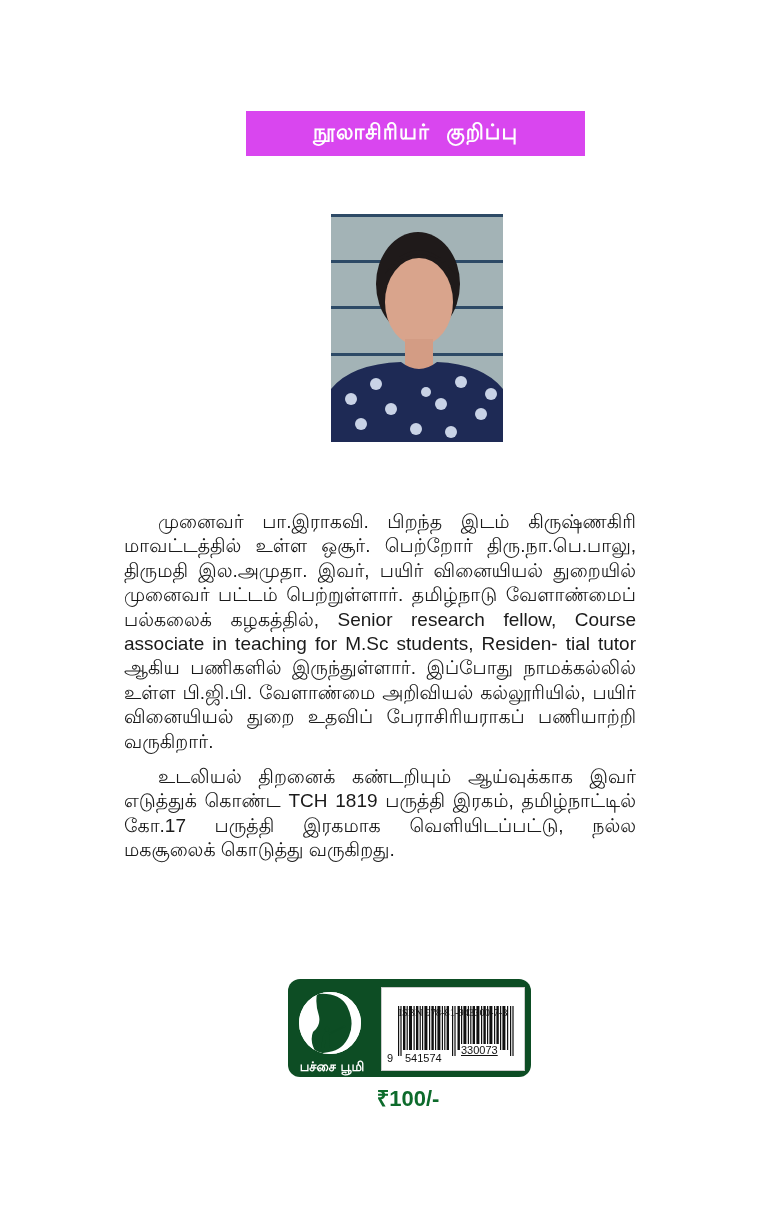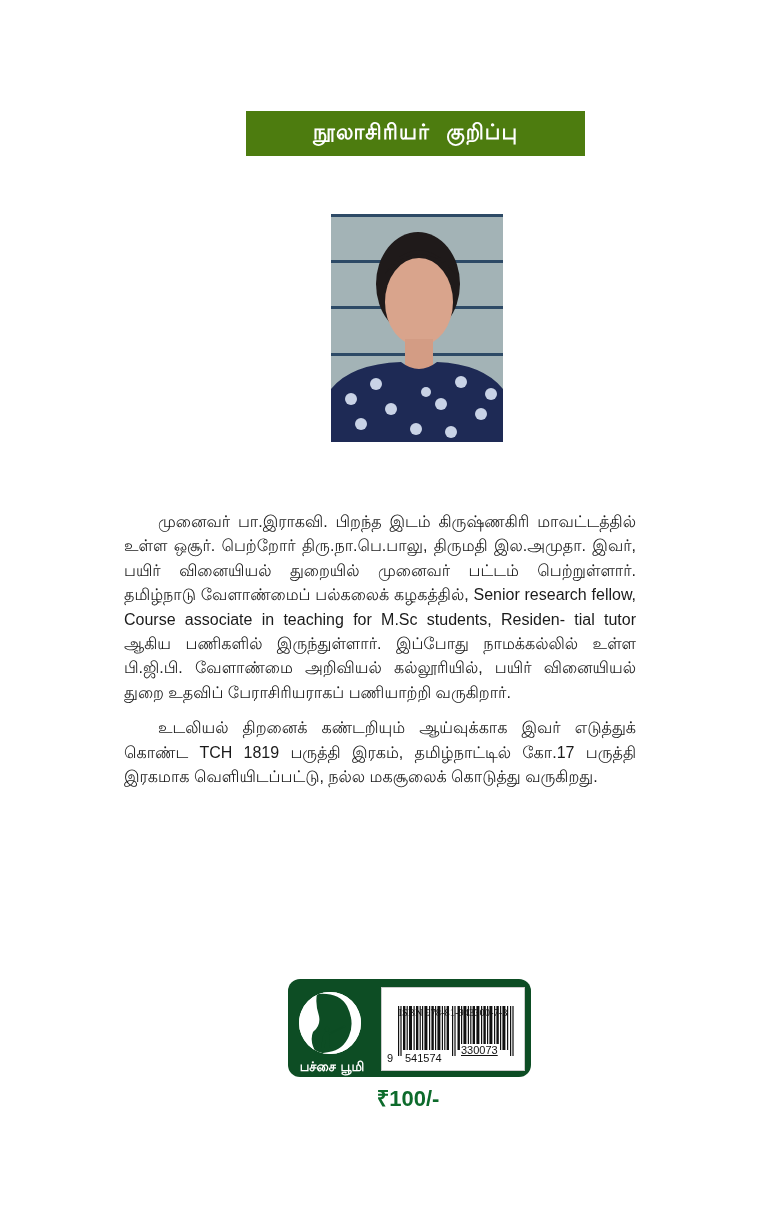--- a/index.html
+++ b/index.html
@@ -1,21 +1,21 @@
 <!DOCTYPE html>
 <html><head>
 <meta charset="utf-8">
 <style>
   html, body { margin: 0; padding: 0; background: #ffffff; }
   body { width: 760px; height: 1208px; position: relative; overflow: hidden; font-family: "Liberation Sans", "DejaVu Sans", sans-serif; color: #1a1a1a; }
-  .title-bar { position: absolute; left: 246px; top: 111px; width: 339px; height: 45px; background: #4d7c0f; display: flex; align-items: center; justify-content: center; }
+  .title-bar { position: absolute; left: 246px; top: 111px; width: 339px; height: 45px; background: #d946ef; display: flex; align-items: center; justify-content: center; }
   .title-bar span { color: #ffffff; font-weight: bold; font-size: 21px; letter-spacing: 1px; word-spacing: 8px; font-family: "DejaVu Sans", sans-serif; }
   .photo { position: absolute; left: 331px; top: 214px; width: 172px; height: 228px; overflow: hidden; background: #9fb0b4; }
   .photo svg { display: block; }
-  .text-block { position: absolute; left: 124px; top: 510px; width: 512px; font-size: 16px; line-height: 24.4px; text-align: justify; }
+  .text-block { position: absolute; left: 124px; top: 510px; width: 512px; font-size: 19px; line-height: 24.4px; text-align: justify; }
   .text-block p { margin: 0 0 11px 0; text-indent: 34px; }
   .bottom-panel { position: absolute; left: 288px; top: 979px; width: 243px; height: 98px; background: #0d4d24; border-radius: 12px; }
   .logo-circle { position: absolute; left: 11px; top: 13px; width: 62px; height: 62px; border-radius: 50%; background: #ffffff; overflow: hidden; }
   .logo-label { position: absolute; left: 4px; top: 80px; width: 80px; text-align: center; color: #ffffff; font-size: 13px; font-weight: bold; font-family: "DejaVu Sans", sans-serif; }
   .barcode-box { position: absolute; left: 93px; top: 8px; width: 142px; height: 82px; background: #ffffff; border: 1px solid #cccccc; }
   .isbn-text { position: absolute; left: 0; top: 19px; width: 100%; text-align: center; font-family: "Liberation Serif", serif; font-weight: normal; font-size: 10.5px; color: #111; }
   .bars { position: absolute; left: 16px; top: 18px; width: 116px; height: 50px; }
   .bc-digit { position: absolute; font-size: 11px; font-family: "Liberation Sans", sans-serif; color: #111; background: #fff; padding: 0 1px; }
   .price { position: absolute; left: 0; top: 1082px; width: 816px; text-align: center; color: #0d6b2c; font-weight: bold; font-size: 22px; font-family: "Liberation Sans", sans-serif; }
 </style>

